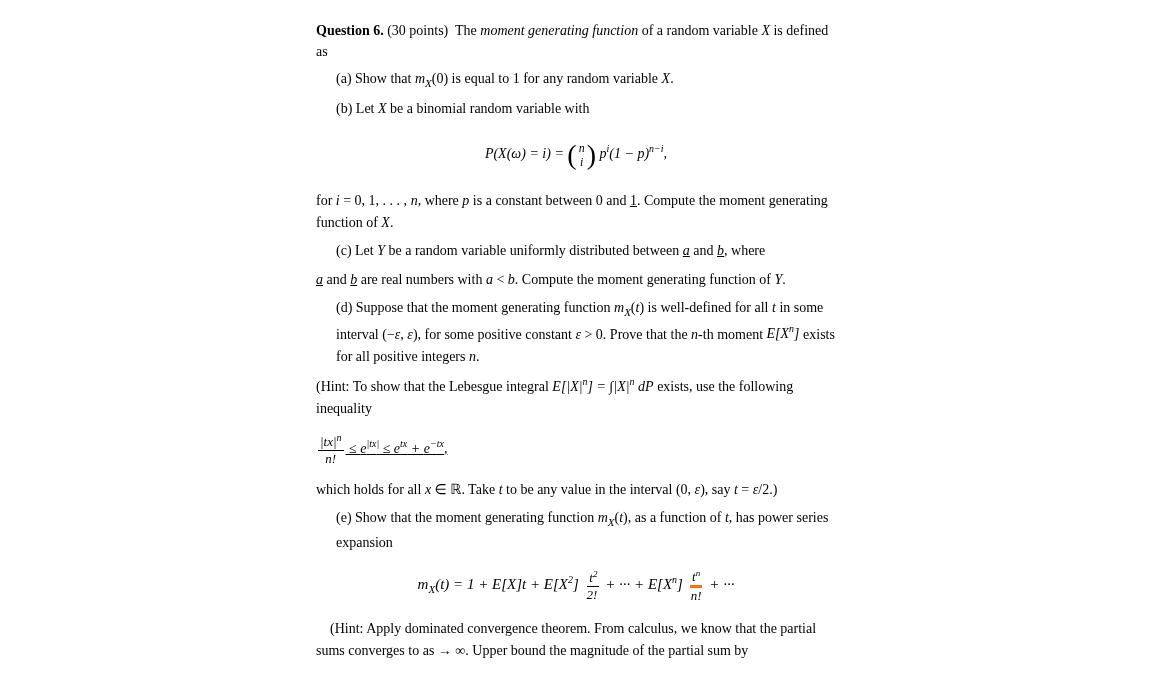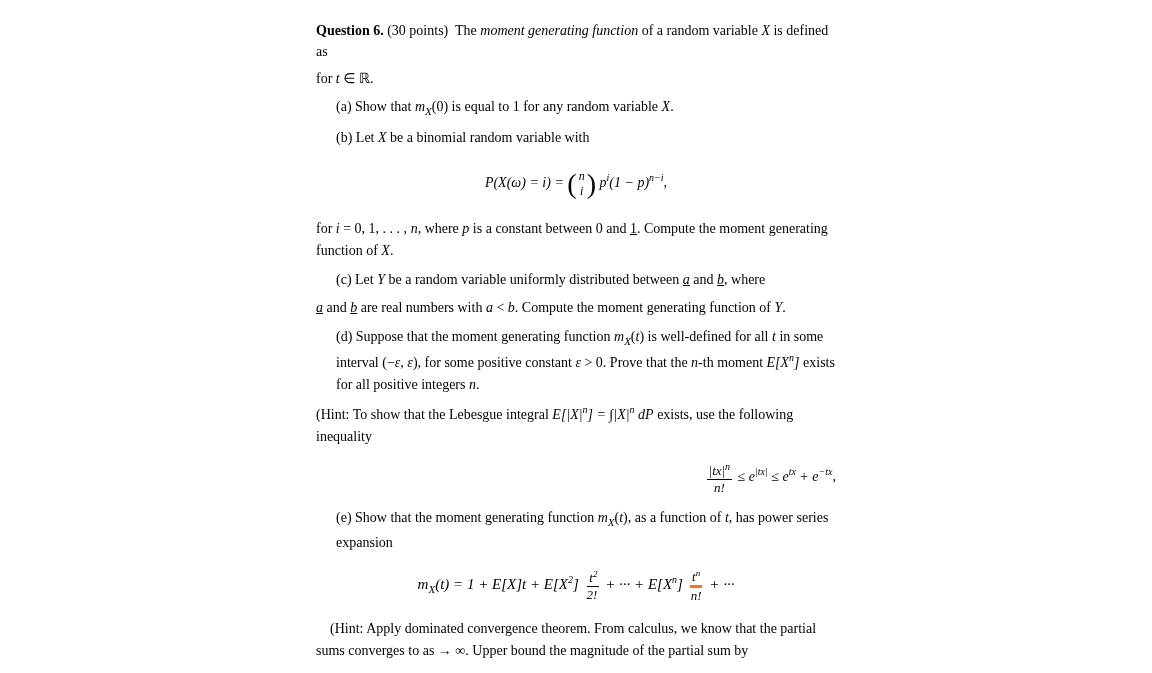--- a/index.html
+++ b/index.html
@@ -115,43 +115,41 @@
       font-size: 10px;
       font-style: italic;
     }
 
     sub {
       font-size: 10px;
       font-style: italic;
     }
 
     .ineq-display {
-      text-align: right;
+      text-align: left;
       margin: 12px 0;
       font-style: italic;
+      text-decoration: underline;
     }
   </style>
 </head>
 <body>
 
 <div class="content-area">
 
   <div class="question-header">
     <p>
       <span class="bold">Question 6.</span>
       <span> (30 points)&nbsp; The </span>
       <span class="italic">moment generating function</span>
       <span> of a random variable <span class="math-inline">X</span> is defined as</span>
     </p>
   </div>
 
 
-  <p>
-    for <span class="math-inline">t</span> ∈ ℝ.
-  </p>
 
   <p class="indent">
     <span>(a) Show that <span class="math-inline">m<sub style="font-size:11px;font-style:italic;">X</sub></span>(0) is equal to 1 for any random variable <span class="math-inline">X</span>.</span>
   </p>
 
   <p class="indent">
     (b) Let <span class="math-inline">X</span> be a binomial random variable with
   </p>
 
   <div class="math-block">
@@ -192,20 +190,23 @@
     <span class="math-inline">
       <span class="fraction">
         <span class="num">|<span class="math-inline">tx</span>|<sup style="font-size:10px">n</sup></span>
         <span class="den"><span class="math-inline">n</span>!</span>
       </span>
       ≤ <span class="math-inline">e</span><sup>|<span class="math-inline">tx</span>|</sup>
       ≤ <span class="math-inline">e</span><sup><span class="math-inline">tx</span></sup> + <span class="math-inline">e</span><sup>−<span class="math-inline">tx</span></sup>,
     </span>
   </div>
 
+  <p>
+    which holds for all <span class="math-inline">x</span> ∈ ℝ. Take <span class="math-inline">t</span> to be any value in the interval (0, <span class="math-inline">ε</span>), say <span class="math-inline">t</span> = <span class="math-inline">ε</span>/2.)
+  </p>
 
   <p class="indent">
     (e) Show that the moment generating function <span class="math-inline">m<sub style="font-size:11px;font-style:italic;">X</sub></span>(<span class="math-inline">t</span>), as a function of <span class="math-inline">t</span>, has power series expansion
   </p>
 
   <div class="math-block" style="margin: 14px 0;">
     <span class="math-inline" style="font-size:15px;">
       m<sub style="font-size:11px;font-style:italic;">X</sub>(t) = 1 + E[X]t + E[X<sup>2</sup>]
       <span class="fraction" style="display:inline-flex;flex-direction:column;align-items:flex-end;vertical-align:middle;">
         <span class="num" style="border-bottom:1px solid #000;padding:0 2px;font-size:13px;">t<sup style="font-size:9px">2</sup></span>

